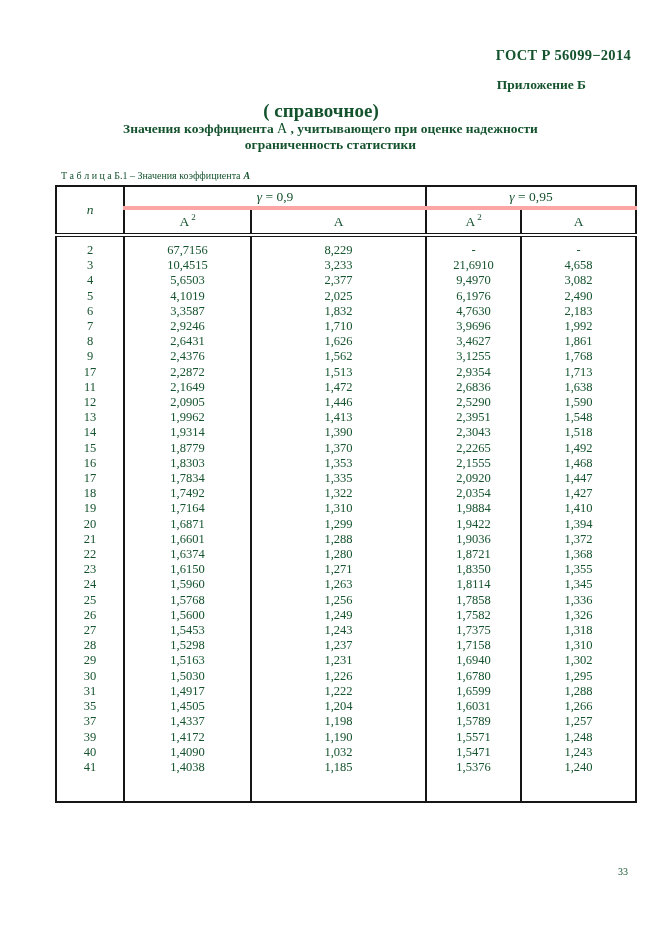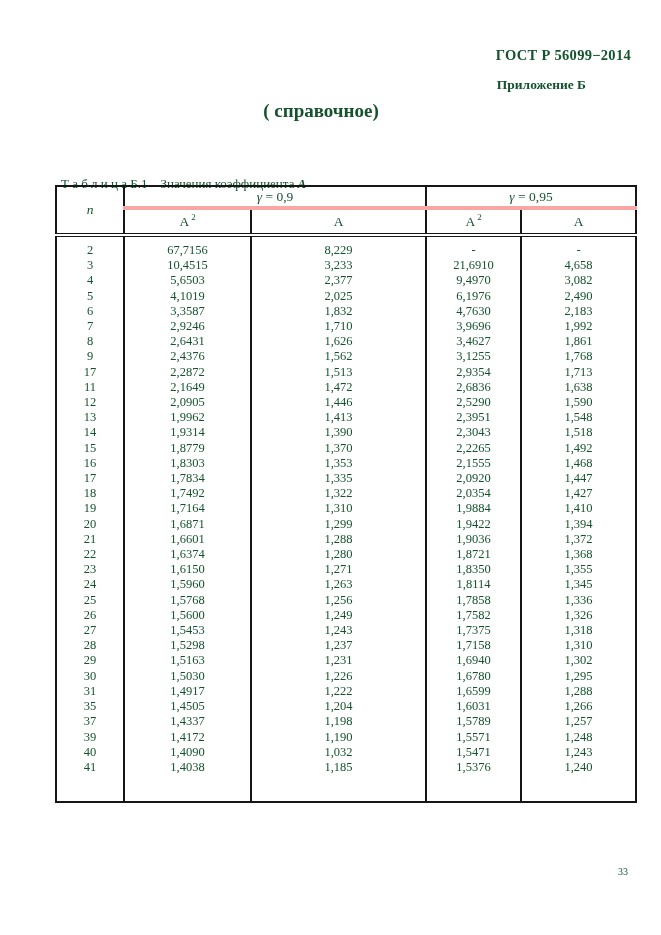--- a/index.html
+++ b/index.html
@@ -49,23 +49,23 @@
     font-size: 13.5px;
     font-weight: bold;
     line-height: 15.5px;
   }
   .main-title .coef-letter {
     font-weight: normal;
     font-size: 14px;
   }
   .table-caption {
     position: absolute;
-    top: 176px;
+    top: 170px;
     left: 61px;
-    font-size: 13px;
+    font-size: 10px;
     white-space: nowrap;
     text-align: center;
   }
   .table-caption .caption-coef {
     font-style: italic;
     font-weight: bold;
     margin-left: 3px;
   }
   table.coef-table {
     position: absolute;
@@ -123,20 +123,24 @@
 <body>
 
 <div class="page">
 
   <div class="doc-code">ГОСТ Р 56099−2014</div>
 
   <div class="appendix-heading">Приложение Б</div>
 
   <div class="appendix-subheading">( справочное)</div>
 
+  <div class="main-title">
+    <span>Значения коэффициента </span><span class="coef-letter">А</span><span> , учитывающего при оценке надежности</span><br>
+    <span>ограниченность статистики</span>
+  </div>
 
   <div class="table-caption">
     <span>Т а б л и ц а Б.1 – Значения коэффициента</span><span class="caption-coef">А</span>
   </div>
 
   <table class="coef-table">
     <colgroup>
       <col style="width:68px">
       <col style="width:127px">
       <col style="width:175px">

